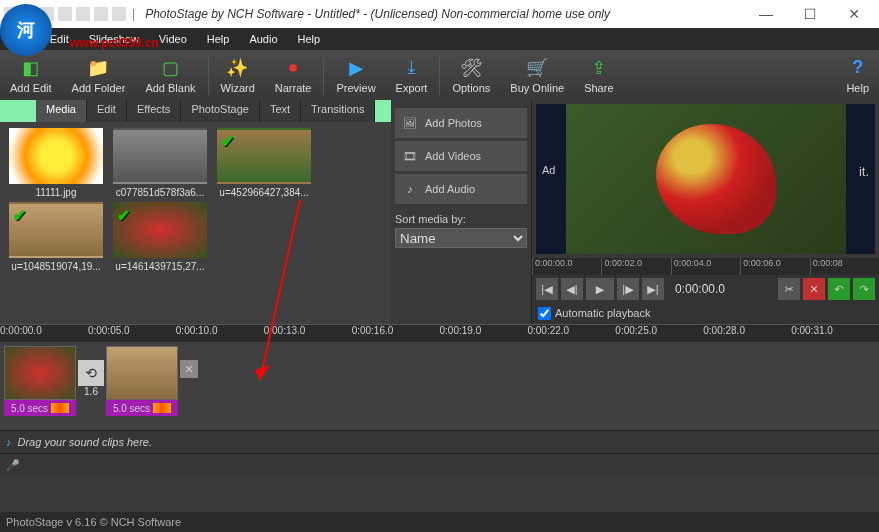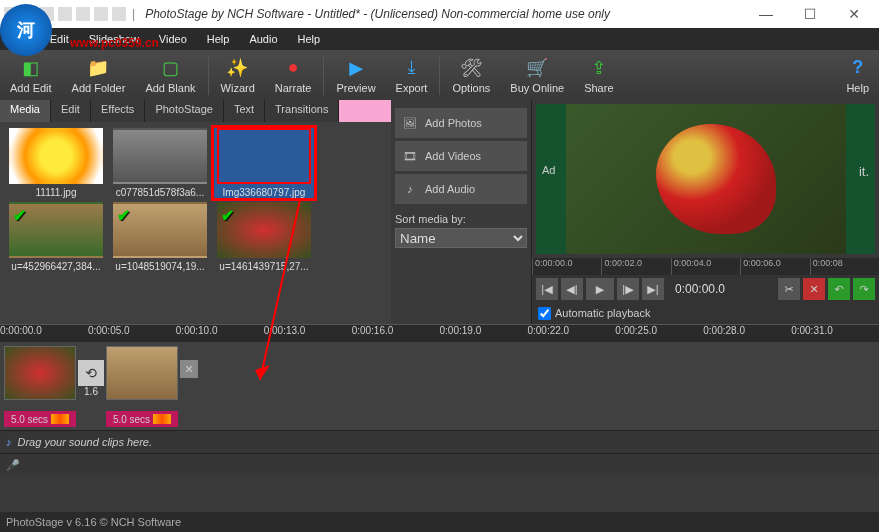--- a/index.html
+++ b/index.html
@@ -18,41 +18,41 @@
 .watermark { position: absolute; left: 0px; top: 4px; width: 52px; height: 52px; border-radius: 50%; background: radial-gradient(circle,#1a8ef0,#0b4c9a); z-index: 100; display:flex; align-items:center; justify-content:center; color:#fff; font-size:18px; font-weight:bold;}
 .watermark-text { position: absolute; left: 70px; top: 36px; color: #c00; font-size: 12px; z-index: 99; font-weight:bold;}
 
 .toolbar { height: 50px; background: linear-gradient(#4a4a4a,#383838); display: flex; align-items: center; padding: 2px 0; }
 .tool-btn { display: flex; flex-direction: column; align-items: center; justify-content: center; padding: 0 10px; cursor: pointer; color: #ddd; font-size: 11px; height: 48px; }
 .tool-icon { width: 22px; height: 22px; margin-bottom: 3px; display: flex; align-items: center; justify-content: center; font-size: 18px; }
 .tool-sep { width: 1px; height: 40px; background: #555; margin: 0 2px; }
 
 .main { height: 224px; display: flex; background: #404040; }
 
-.tabs { height: 22px; background: #f9a8d4; display: flex; }
+.tabs { height: 22px; background: #86efac; display: flex; padding-left: 36px; }
 .tab { padding: 3px 10px; cursor: pointer; color: #ccc; background: #383838; border-right: 1px solid #222;}
 .tab.active { background: #505050; color: #fff; }
 
 .left-panel { flex: 1; background: #404040; display: flex; flex-direction: column; }
 .media-grid { flex: 1; padding: 6px; display: flex; flex-wrap: wrap; gap: 4px; align-content: flex-start; overflow: hidden; }
 .media-item { width: 100px; text-align: center; cursor: pointer; }
 .media-thumb { width: 94px; height: 56px; background: #222; border: 2px solid transparent; margin: 0 auto; position: relative; }
 .media-item.sel .media-thumb { border-color: #f00; background:#2a5a99;}
 .media-item.sel { outline:3px solid #f00; background:#2a5a99;}
 .media-label { font-size: 10px; color: #ddd; margin-top: 3px; white-space: nowrap; overflow: hidden; text-overflow: ellipsis; }
 .check { position: absolute; top: 2px; left: 2px; color: #0c0; font-size: 16px; font-weight: bold; text-shadow:1px 1px 1px #000;}
 
 .mid-panel { width: 140px; background: #3a3a3a; padding: 8px 4px; display: flex; flex-direction: column; gap: 3px; }
 .mid-btn { height: 30px; background: #505050; display: flex; align-items: center; padding: 0 6px; cursor: pointer; gap: 6px; }
 .mid-btn .ico { width: 18px; text-align: center; }
 .sort-label { color: #ccc; margin-top: 6px; }
 .sort-sel { width: 100%; background: #555; color: #ddd; border: 1px solid #666; height: 20px; }
 
 .right-panel { width: 348px; background: #383838; display: flex; flex-direction: column; border-left: 1px solid #222;}
-.preview { flex: 1; background: #14532d; display: flex; align-items: center; justify-content: center; position: relative; margin:4px; }
+.preview { flex: 1; background: #0f172a; display: flex; align-items: center; justify-content: center; position: relative; margin:4px; }
 .preview-img { width: 280px; height: 150px; background: linear-gradient(135deg,#3a5a2a,#2a3a1a); position: relative; }
 .bird { position:absolute; left:90px; top:20px; width:120px; height:110px; background: radial-gradient(ellipse at 30% 30%,#e0c040 15%,#d02020 40%,#a01818 70%); border-radius: 50% 60% 40% 60%; }
 .preview-ad { position:absolute; left:6px; top:60px; color:#ccc; font-size:11px;}
 .preview-ad2 { position:absolute; right:6px; top:60px; color:#ccc; font-size:13px;}
 .time-ruler { height: 18px; background: #2a2a2a; display: flex; font-size: 9px; color: #aaa; }
 .time-ruler span { flex: 1; border-left: 1px solid #555; padding-left: 2px; }
 .controls { height: 28px; background: #333; display: flex; align-items: center; gap: 3px; padding: 0 4px; }
 .ctl-btn { width: 22px; height: 22px; background: #555; display: flex; align-items: center; justify-content: center; cursor: pointer; font-size: 11px; }
 .ctl-btn.play { width: 28px; }
 .ctl-btn.red { background: #c03030; }
@@ -61,21 +61,21 @@
 .auto-row { height: 22px; display: flex; align-items: center; padding: 0 6px; background: #333; }
 .auto-row input { margin-right: 4px; }
 
 .timeline-area { background: #3a3a3a; }
 .tl-ruler { height: 18px; background: #2a2a2a; display: flex; font-size: 10px; color: #ccc; border-top:1px solid #555;}
 .tl-rlabel { width: 95px; overflow:hidden;}
 
 .tl-track { height: 88px; background: #404040; display: flex; align-items: flex-start; padding: 4px; gap: 2px; }
 .clip { display:flex; flex-direction:column; align-items:center;}
 .clip-thumb { width: 72px; height: 54px; background: #333; border: 1px solid #666; }
-.clip-dur { width: 72px; height: 16px; background: #be185d; font-size: 10px; display: flex; align-items: center; justify-content: center; gap: 3px; margin-top:11px;}
+.clip-dur { width: 72px; height: 16px; background: #a21caf; font-size: 10px; display: flex; align-items: center; justify-content: center; gap: 3px; margin-top:0;}
 .trans-box { width: 26px; height: 26px; background: #ccc; display: flex; align-items: center; justify-content: center; font-size: 14px; color:#333; margin-top:14px;}
 .trans-dur { font-size:10px; color:#ddd;}
 .close-clip { width:18px; height:18px; background:#888; display:flex; align-items:center; justify-content:center; margin-top:14px; cursor:pointer;}
 
 .audio-track { height: 24px; background: #363636; display: flex; align-items: center; padding: 0 6px; color: #ccc; font-style: italic; border-top:1px solid #222; border-bottom:1px solid #222;}
 .narr-track { height: 22px; background: #363636; display: flex; align-items: center; padding: 0 6px; }
 
 .statusbar { position:absolute; bottom:0; left:0; right:0; height: 20px; background: #2a2a2a; display: flex; align-items: center; padding: 0 6px; color: #aaa; font-size: 11px; }
 
 .arrow-svg { position:absolute; left:230px; top:170px; width:200px; height:240px; z-index:200; pointer-events:none; }
@@ -186,24 +186,20 @@
       <div class="tab">Transitions</div>
     </div>
     <div class="media-grid" id="media-grid">
         <div class="media-item">
           <div class="media-thumb th-sun"></div>
           <div class="media-label">11111.jpg</div>
         </div>
         <div class="media-item">
           <div class="media-thumb th-cat"></div>
           <div class="media-label">c077851d578f3a6...</div>
-        </div>
-        <div class="media-item sel">
-          <div class="media-thumb th-duck"></div>
-          <div class="media-label">Img336680797.jpg</div>
         </div>
         <div class="media-item">
           <div class="media-thumb th-sq">
             <span class="check">✔</span>
           </div>
           <div class="media-label">u=452966427,384...</div>
         </div>
         <div class="media-item">
           <div class="media-thumb th-leo">
             <span class="check">✔</span>

